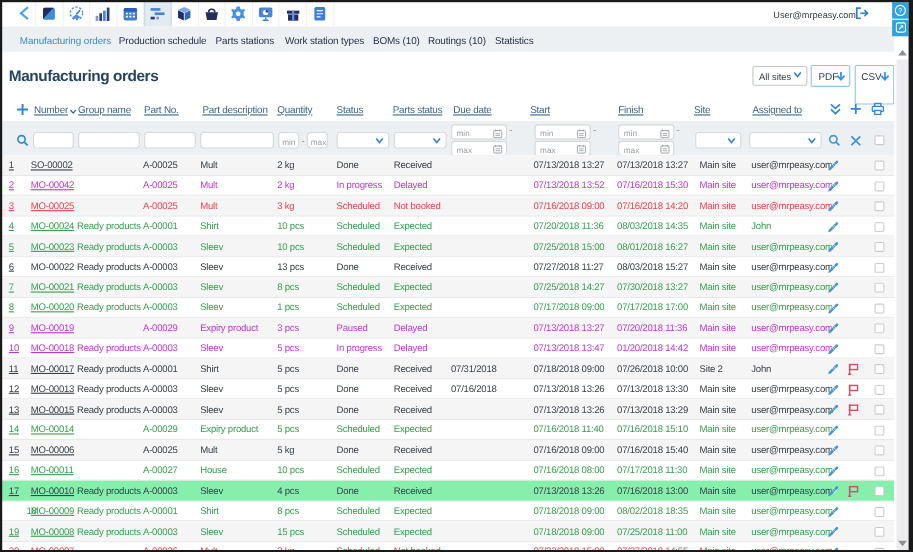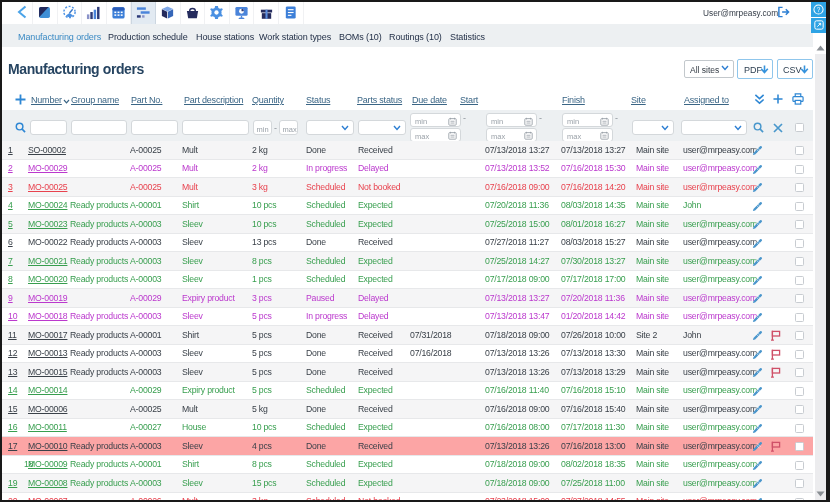--- a/index.html
+++ b/index.html
@@ -115,61 +115,61 @@
   </div>
 <div class="abs" style="left:703px;top:8px;font-size:8.3px;color:#343c47;">User@mrpeasy.com</div>
 <svg width="13" height="12" viewBox="0 0 14 13" style="position:absolute;left:777px;top:6px">
     <path d="M6 1.5 H2 V11.5 H6" fill="none" stroke="#2d7fd3" stroke-width="1.6"></path>
     <path d="M5.5 6.5 H12 M9.5 3.5 L12.5 6.5 L9.5 9.5" fill="none" stroke="#2d7fd3" stroke-width="1.6"></path>
   </svg>
 
 <div class="abs" style="left:2px;top:24px;width:811px;height:23px;background:#edf0f2;"></div>
 <div class="tab" style="left:18px;color:#3b8ac4;">Manufacturing orders</div>
 <div class="tab" style="left:108px;">Production schedule</div>
-<div class="tab" style="left:196px;">House stations</div>
+<div class="tab" style="left:196px;">Parts stations</div>
 <div class="tab" style="left:259px;">Work station types</div>
 <div class="tab" style="left:339px;">BOMs (10)</div>
 <div class="tab" style="left:389px;">Routings (10)</div>
 <div class="tab" style="left:450px;">Statistics</div>
 
 <div class="abs" style="left:8px;top:61px;font-size:14px;font-weight:bold;letter-spacing:-0.4px;color:#264461;">Manufacturing orders</div>
 <div class="abs" style="left:684px;top:60px;width:50px;height:18px;border:1px solid #c3c8cc;border-radius:2px;background:#fff;">
   <span style="position:absolute;left:5px;top:4px;font-size:8.5px;color:#333b44;">All sites</span>
   <svg width="8" height="6" viewBox="0 0 8 6" style="position:absolute;right:4px;top:4px">
       <path d="M1 1 L4 4.5 L7 1" fill="none" stroke="#2d7fd3" stroke-width="1.4"></path>
     </svg>
 </div>
 <div class="abs" style="left:737px;top:59px;width:36px;height:20px;border:1px solid #8fc6ec;border-radius:2px;background:#fff;">
   <span style="position:absolute;left:6px;top:5px;font-size:9px;color:#2c3e50;">PDF</span>
   <svg width="9" height="10" viewBox="0 0 9 10" style="position:absolute;right:3px;top:5px">
       <path d="M4.5 0.5 V6.5 M1.2 3.8 L4.5 7.5 L7.8 3.8" fill="none" stroke="#3593dd" stroke-width="1.6"></path>
     </svg>
 </div>
-<div class="abs" style="left:777px;top:59px;width:36px;height:20px;border:1px solid #8fc6ec;border-radius:2px;background:#fff;">
+<div class="abs" style="left:777px;top:59px;width:36px;height:36px;border:1px solid #8fc6ec;border-radius:2px;background:#fff;">
   <span style="position:absolute;left:5px;top:5px;font-size:9px;color:#2c3e50;">CSV</span>
   <svg width="9" height="10" viewBox="0 0 9 10" style="position:absolute;right:3px;top:5px">
       <path d="M4.5 0.5 V6.5 M1.2 3.8 L4.5 7.5 L7.8 3.8" fill="none" stroke="#3593dd" stroke-width="1.6"></path>
     </svg>
 </div>
 
 <svg width="11" height="11" viewBox="0 0 11 11" style="position:absolute;left:15px;top:94px">
     <path d="M5.5 0.5 V10.5 M0.5 5.5 H10.5" stroke="#2e87d4" stroke-width="1.8"></path>
   </svg>
 <div class="hdr" style="left:31px;">Number</div>
 <svg width="7" height="5" viewBox="0 0 7 5" style="position:absolute;left:63px;top:99px">
     <path d="M1 1 L3.5 3.8 L6 1" fill="none" stroke="#3a6585" stroke-width="1.2"></path>
   </svg>
 <div class="hdr" style="left:71px;">Group name</div>
 <div class="hdr" style="left:131px;">Part No.</div>
 <div class="hdr" style="left:184px;">Part description</div>
 <div class="hdr" style="left:252px;">Quantity</div>
 <div class="hdr" style="left:306px;">Status</div>
 <div class="hdr" style="left:357px;">Parts status</div>
 <div class="hdr" style="left:412px;text-align:center;">Due date</div>
-<div class="hdr" style="left:460px;">Start</div>
+<div class="hdr" style="left:482px;">Start</div>
 <div class="hdr" style="left:562px;">Finish</div>
 <div class="hdr" style="left:631px;">Site</div>
 <div class="hdr" style="left:684px;text-align:right;">Assigned to</div>
 <svg width="11" height="11" viewBox="0 0 12 12" style="position:absolute;left:754px;top:94px">
     <path d="M1.5 1 L6 5 L10.5 1 M1.5 6 L6 10 L10.5 6" fill="none" stroke="#2e87d4" stroke-width="1.7"></path>
   </svg>
 <svg width="10" height="10" viewBox="0 0 11 11" style="position:absolute;left:773px;top:94px">
     <path d="M5.5 0.5 V10.5 M0.5 5.5 H10.5" stroke="#2e87d4" stroke-width="1.7"></path>
   </svg>
 <svg width="12" height="12" viewBox="0 0 13 13" style="position:absolute;left:792px;top:93px">
@@ -288,21 +288,21 @@
     <span style="left:636px;color:#3a4149">Main site</span>
     <span style="left:683px;color:#3a4149">user@mrpeasy.com</span>
     <svg width="11" height="11" viewBox="0 0 12 12" style="position:absolute;left:752px;top:4px">
       <path d="M1 11 L1.6 8.6 L8.8 1.4 A1.1 1.1 0 0 1 10.4 1.4 L10.6 1.6 A1.1 1.1 0 0 1 10.6 3.2 L3.4 10.4 Z" fill="#4a96cc"></path>
       <path d="M4.1 3.9 L8.1 7.9 M5.5 2.5 L9.5 6.5" stroke="#fff" stroke-width="0.7" opacity="0.85"></path>
     </svg>
     <span class="cb" style="left:795px;top:5px"></span>
   </div>
 <div class="row" style="top:159.69px;background:#ffffff">
     <span style="left:8px;color:#bb38cd;text-decoration:underline">2</span>
-    <span style="left:28px;color:#bb38cd;text-decoration:underline">MO-00029</span>
+    <span style="left:28px;color:#bb38cd;text-decoration:underline">MO-00042</span>
     <span style="left:130px;color:#bb38cd">A-00025</span>
     <span style="left:182px;color:#bb38cd">Mult</span>
     <span style="left:252px;color:#bb38cd">2 kg</span>
     <span style="left:306px;color:#bb38cd">In progress</span>
     <span style="left:358px;color:#bb38cd">Delayed</span>
     <span style="left:485px;color:#bb38cd">07/13/2018 13:52</span>
     <span style="left:561px;color:#bb38cd">07/16/2018 15:30</span>
     <span style="left:636px;color:#bb38cd">Main site</span>
     <span style="left:683px;color:#bb38cd">user@mrpeasy.com</span>
     <svg width="11" height="11" viewBox="0 0 12 12" style="position:absolute;left:752px;top:4px">
@@ -579,21 +579,21 @@
     <span style="left:485px;color:#379e4e">07/16/2018 08:00</span>
     <span style="left:561px;color:#379e4e">07/17/2018 11:30</span>
     <span style="left:636px;color:#379e4e">Main site</span>
     <span style="left:683px;color:#379e4e">user@mrpeasy.com</span>
     <svg width="11" height="11" viewBox="0 0 12 12" style="position:absolute;left:752px;top:4px">
       <path d="M1 11 L1.6 8.6 L8.8 1.4 A1.1 1.1 0 0 1 10.4 1.4 L10.6 1.6 A1.1 1.1 0 0 1 10.6 3.2 L3.4 10.4 Z" fill="#4a96cc"></path>
       <path d="M4.1 3.9 L8.1 7.9 M5.5 2.5 L9.5 6.5" stroke="#fff" stroke-width="0.7" opacity="0.85"></path>
     </svg>
     <span class="cb" style="left:795px;top:5px"></span>
   </div>
-<div class="row" style="top:437.04px;background:#fca5a5">
+<div class="row" style="top:437.04px;background:#86efac">
     <span style="left:8px;color:#3a4149;text-decoration:underline">17</span>
     <span style="left:28px;color:#3a4149;text-decoration:underline">MO-00010</span>
     <span style="left:70px;color:#3a4149">Ready products</span>
     <span style="left:130px;color:#3a4149">A-00003</span>
     <span style="left:182px;color:#3a4149">Sleev</span>
     <span style="left:252px;color:#3a4149">4 pcs</span>
     <span style="left:306px;color:#3a4149">Done</span>
     <span style="left:358px;color:#3a4149">Received</span>
     <span style="left:485px;color:#3a4149">07/13/2018 13:26</span>
     <span style="left:561px;color:#3a4149">07/16/2018 13:00</span>

